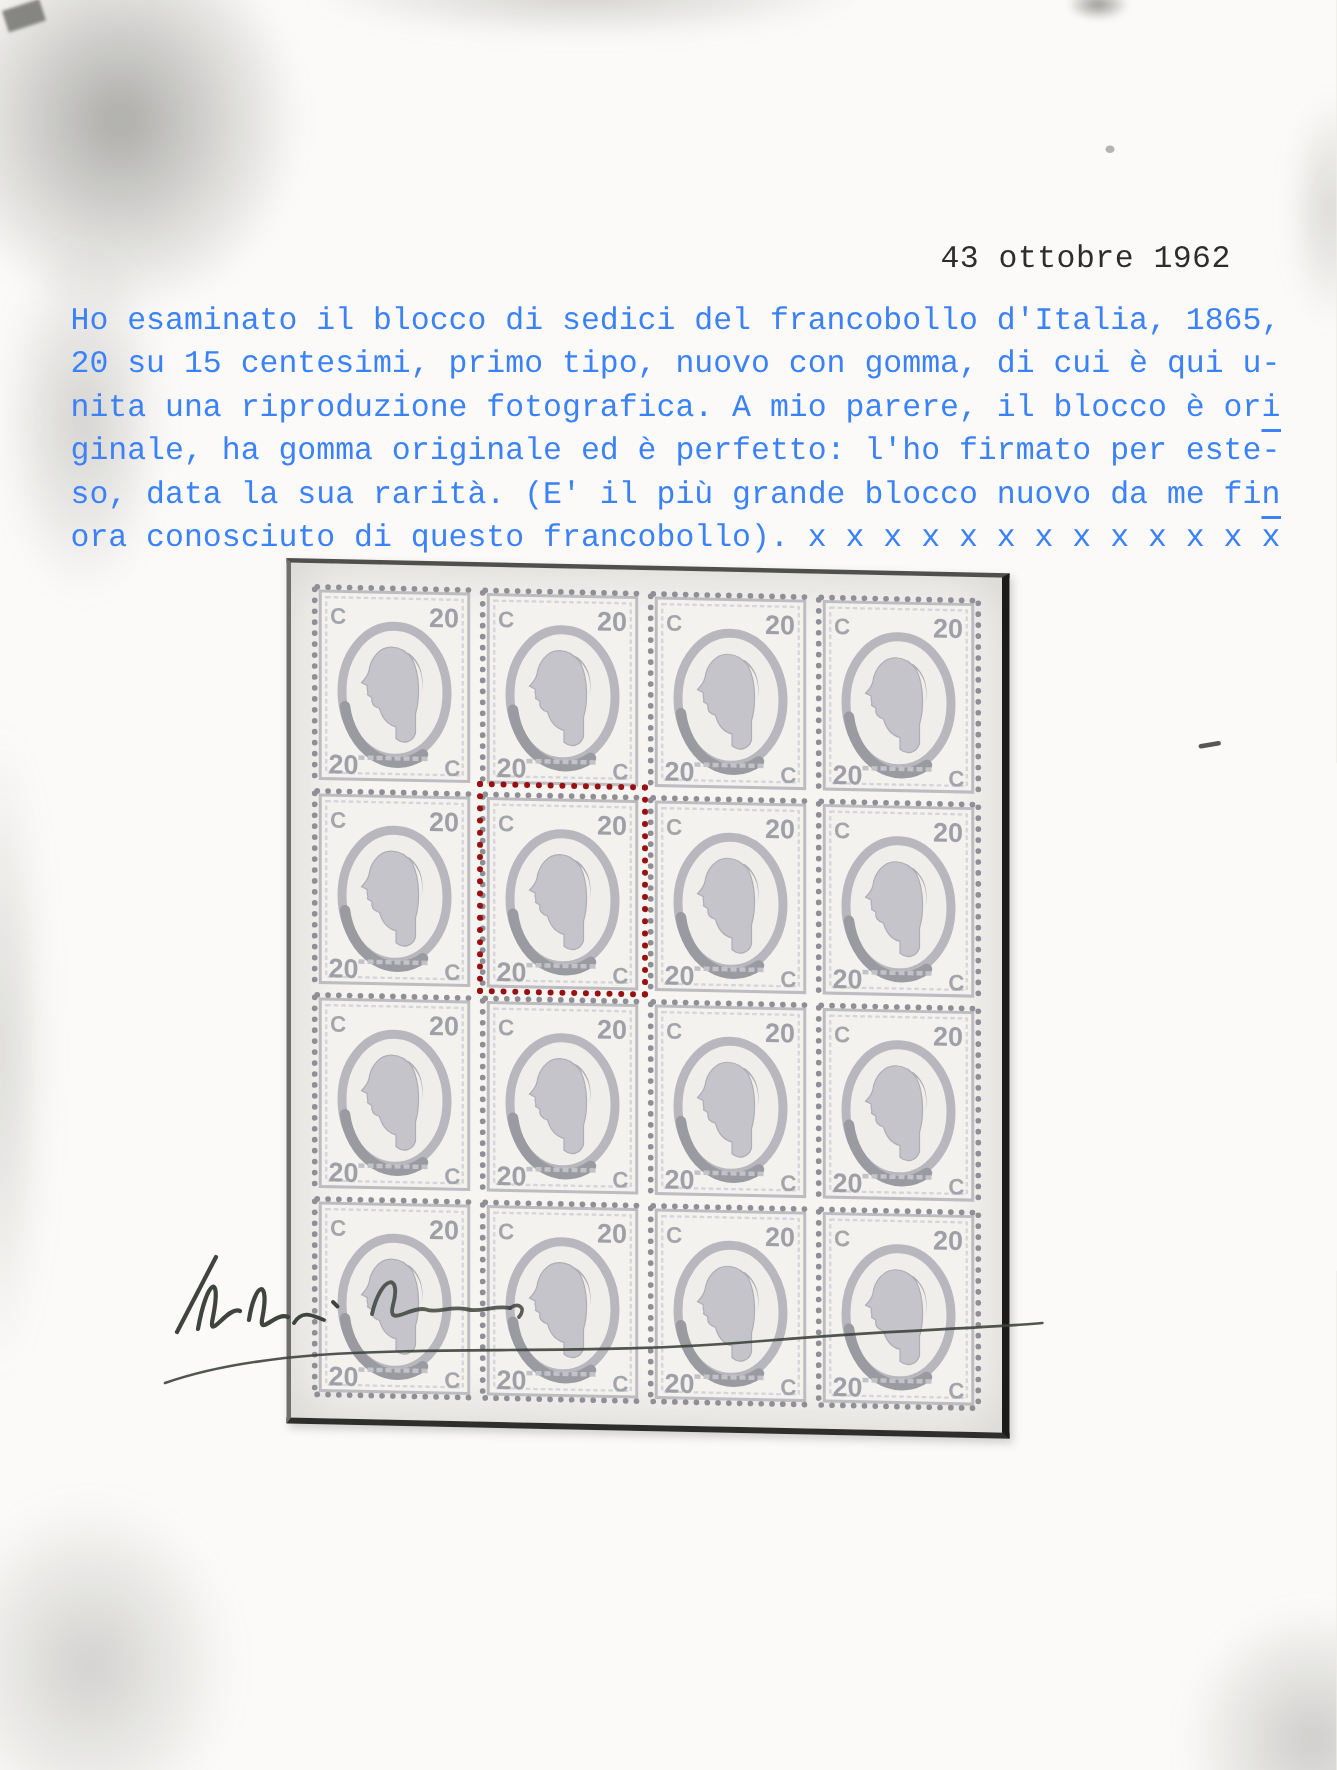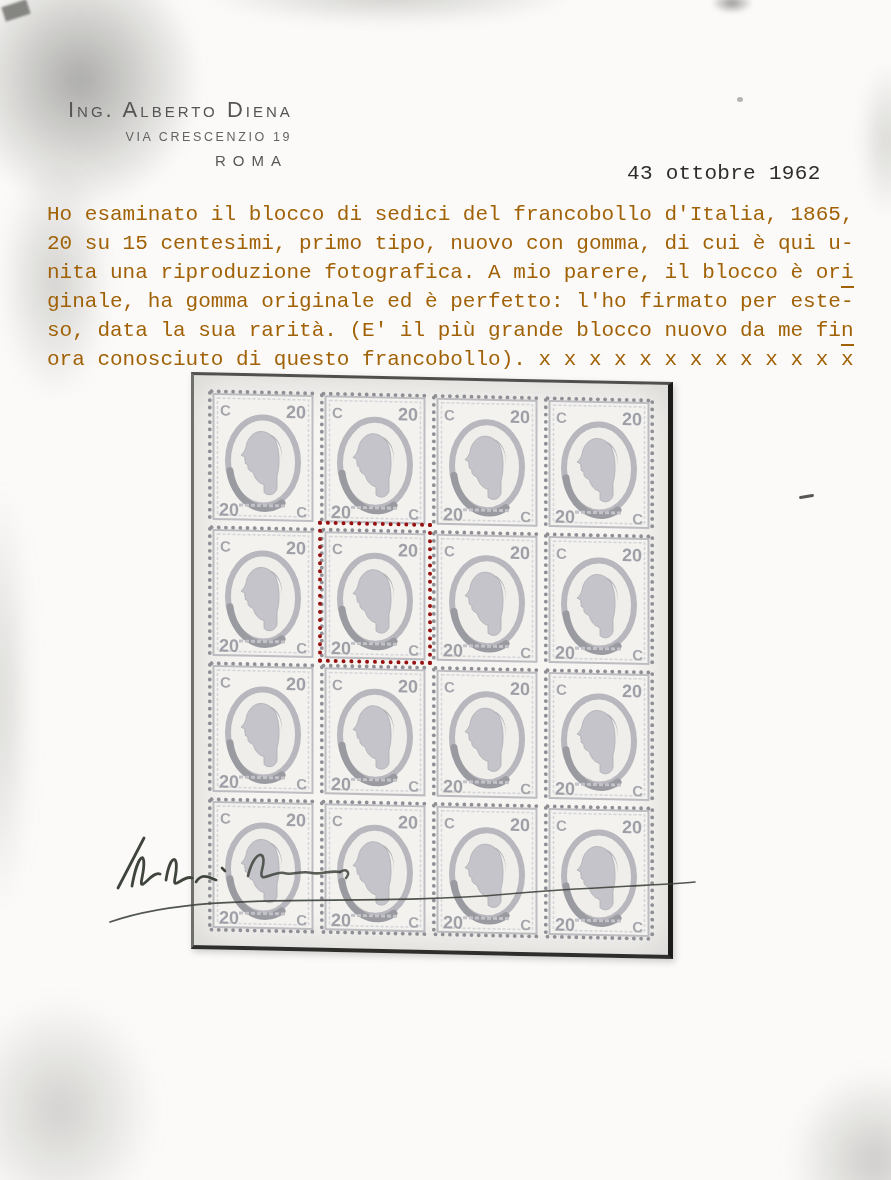--- a/index.html
+++ b/index.html
@@ -49,21 +49,21 @@
            text-transform:uppercase; text-align:right; color:#636363; white-space:nowrap;}
   .lh-city{margin-top:9px; font-size:15px; line-height:1; letter-spacing:7px;
            text-transform:uppercase; text-align:right; padding-right:4px; color:#585858;}
 
   
   .date{position:absolute; left:627px; top:162px;
         font-family:"Liberation Mono", monospace; font-size:21px; color:#2d2d2d;
         letter-spacing:.3px; white-space:nowrap;}
   .bodytext{position:absolute; left:47px; top:200px; width:820px;
         font-family:"Liberation Mono", monospace; font-size:21px; line-height:29px;
-        color:#a16207; white-space:pre;}
+        color:#3b82f6; white-space:pre;}
   .tline{height:29px; white-space:pre;}
   .utail{border-bottom:2px solid currentColor; padding-bottom:2px;}
 
   
   .photo{position:absolute; left:191px; top:372px; width:474px; height:570px;
         background:#f6f5f2;
         border-top:3px solid #4f4f4d; border-right:5px solid #1b1b1a;
         border-bottom:4px solid #2e2e2c; border-left:3px solid #6f6f6b;
         transform:skewY(1.2deg); transform-origin:0 0;
         box-shadow:inset 0 0 46px rgba(118,118,114,.28), 2px 3px 6px rgba(80,80,78,.25);
@@ -87,25 +87,20 @@
   <div class="shade sh-top"></div>
   <div class="shade sh-topdot"></div>
   <div class="shade sh-left"></div>
   <div class="shade sh-bl"></div>
   <div class="shade sh-br"></div>
   <div class="shade sh-r"></div>
   <div class="mark-corner"></div>
   <div class="speck"></div>
   <div class="stray-dash"></div>
 
-  <header class="letterhead">
-    <div class="lh-name">Ing. Alberto Diena</div>
-    <div class="lh-street">Via Crescenzio 19</div>
-    <div class="lh-city">Roma</div>
-  </header>
 
   <div class="date">43 ottobre 1962</div>
 
   <div class="bodytext"><div class="tline"><span>Ho esaminato il blocco di sedici del francobollo d'Italia, 1865,</span></div><div class="tline"><span>20 su 15 centesimi, primo tipo, nuovo con gomma, di cui è qui u-</span></div><div class="tline"><span>nita una riproduzione fotografica. A mio parere, il blocco è or</span><span class="utail">i</span></div><div class="tline"><span>ginale, ha gomma originale ed è perfetto: l'ho firmato per este-</span></div><div class="tline"><span>so, data la sua rarità. (E' il più grande blocco nuovo da me fi</span><span class="utail">n</span></div><div class="tline"><span>ora conosciuto di questo francobollo). x x x x x x x x x x x x x</span></div></div>
 
   <div class="photo">
     <div class="stamp-grid" id="stamp-grid">
         <div class="stamp-cell">
   <svg viewBox="0 0 112 136" width="112" height="136" xmlns="http://www.w3.org/2000/svg">
     <rect x="6.5" y="5.5" width="99" height="125" fill="#f3f2ef" stroke="#bcbcc1" stroke-width="2"></rect>

